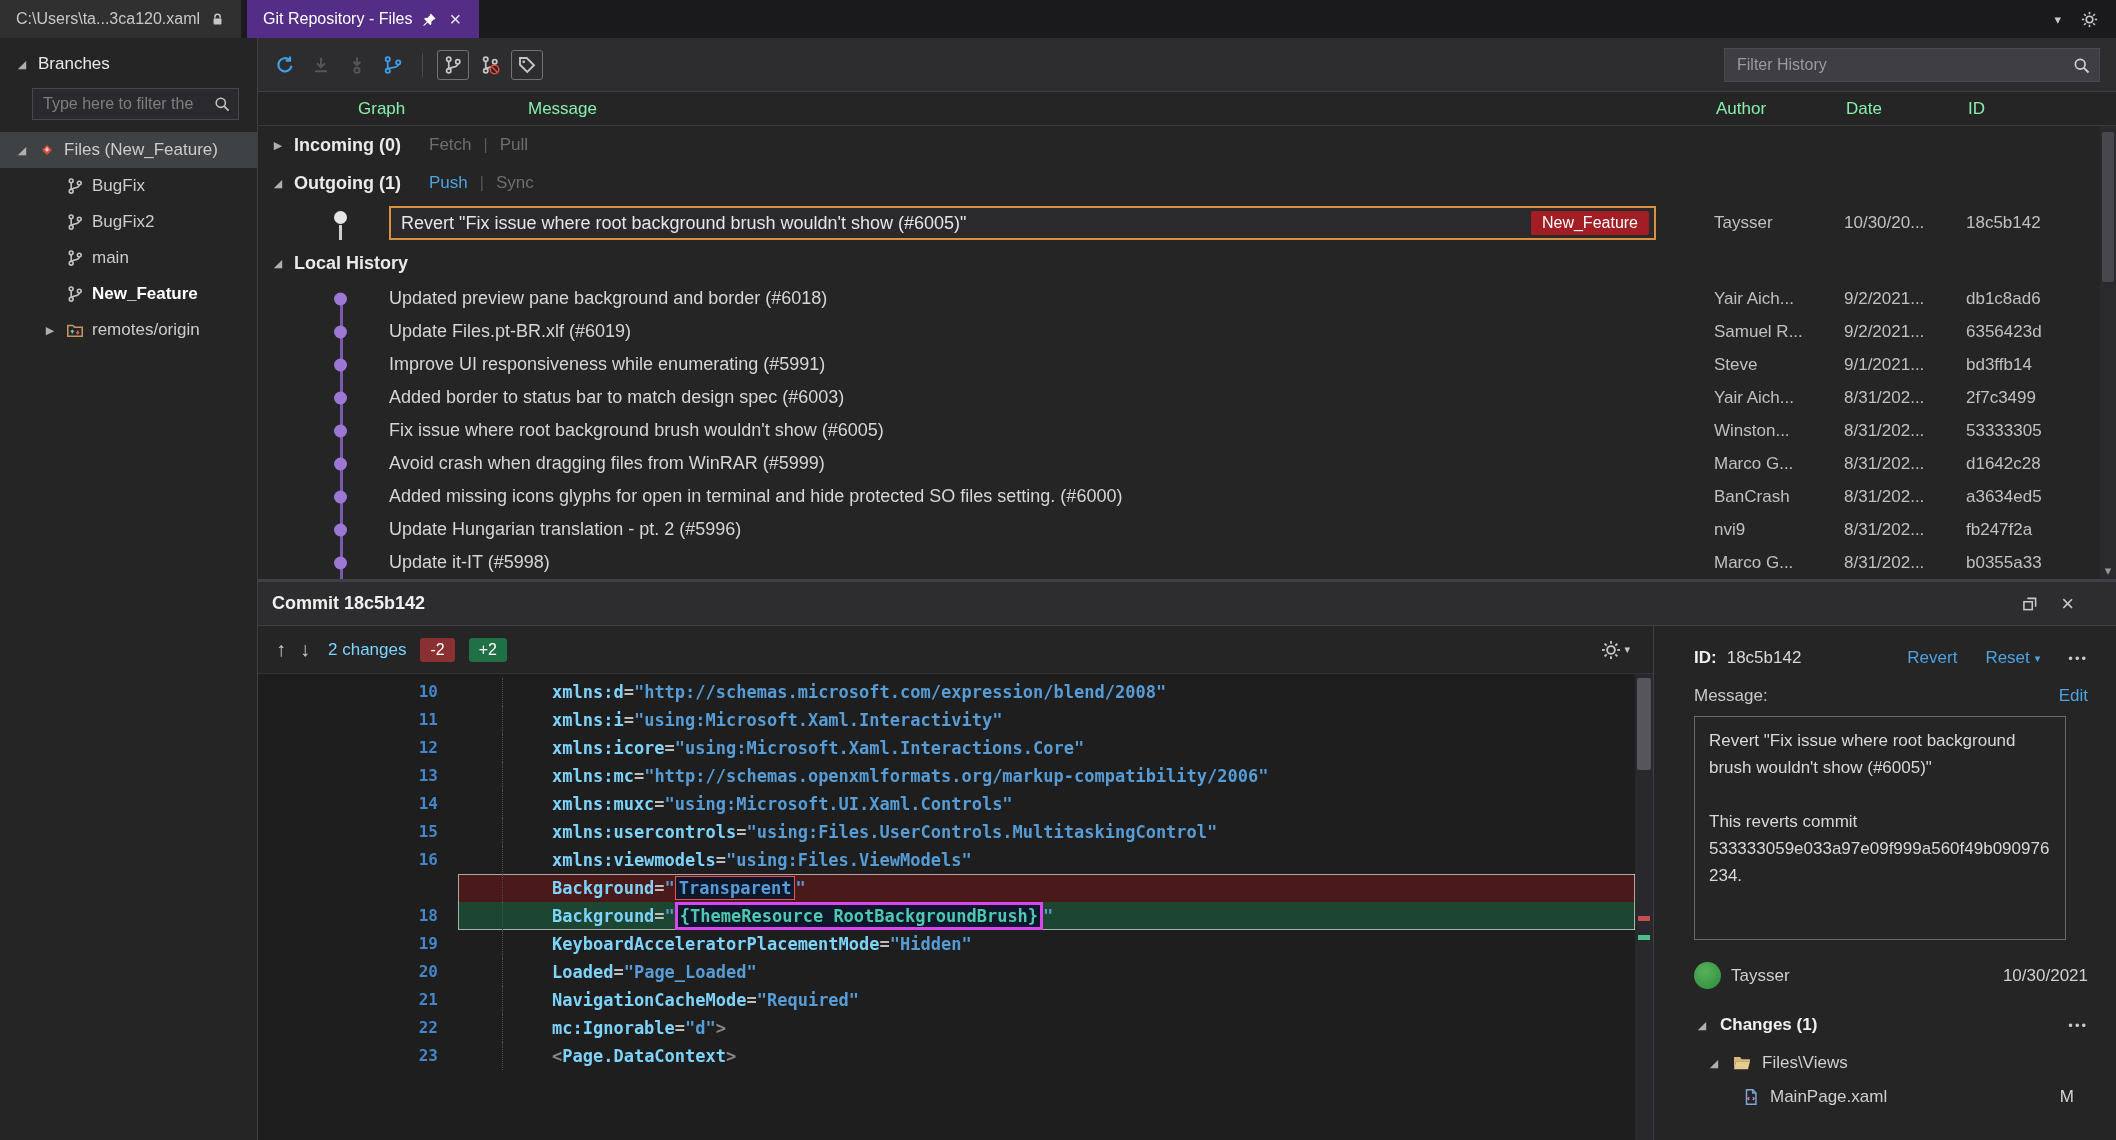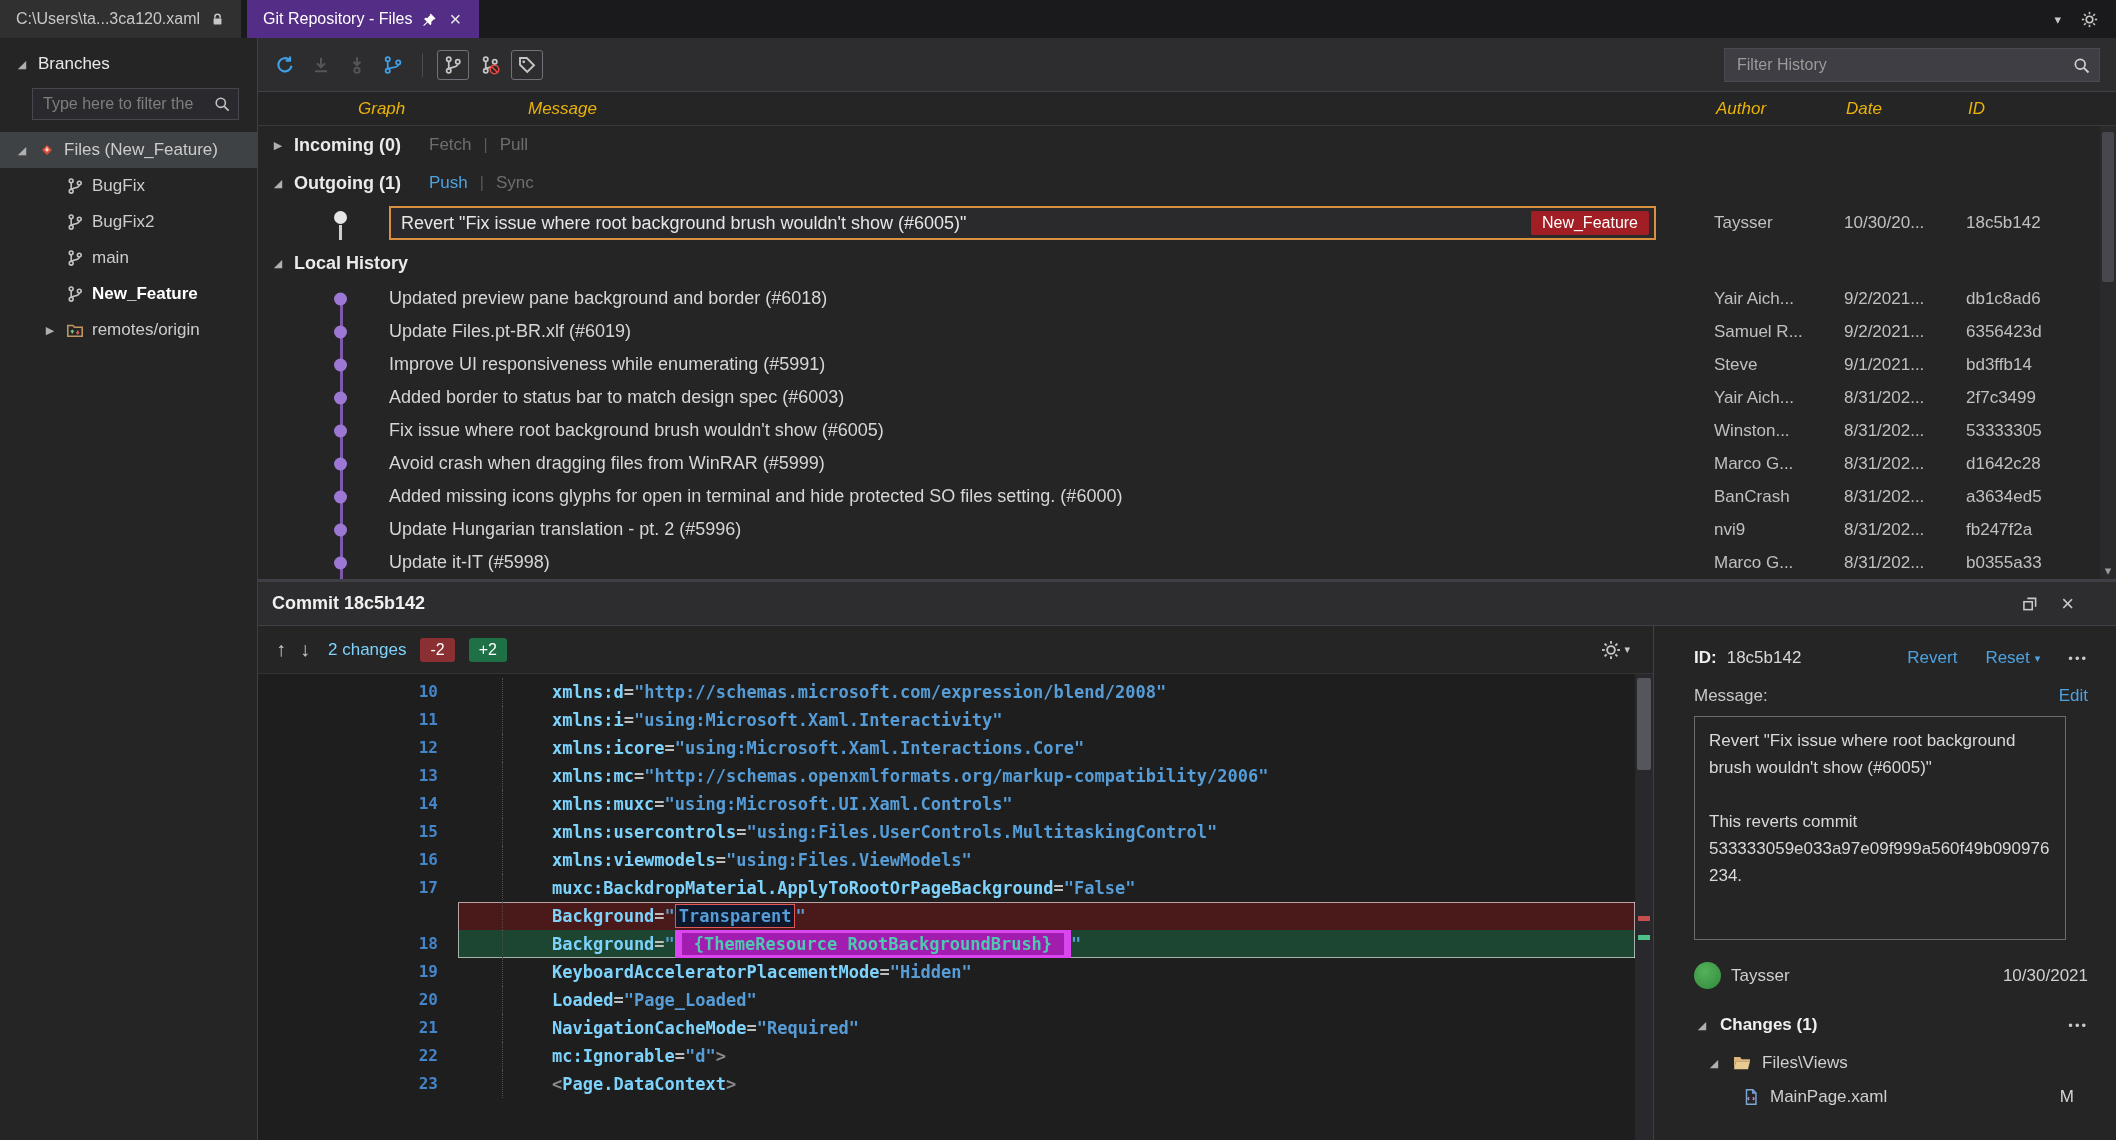--- a/index.html
+++ b/index.html
@@ -46,21 +46,21 @@
   .tbtn.disabled .ic { color:#55555A; }
   .ic.blue { color:#3FA0E8 !important; }
   .tbtn.boxed { border:1px solid #71717A; border-radius:3px; }
   .tsep { width:1px; height:24px; background:#4A4A4F; margin:0 8px; }
   .spacer { flex:1; }
   .filter-history { position:relative; width:376px; margin-right:6px; }
   .filter-history input { width:100%; height:34px; background:#3E3E44; border:1px solid #4A4A52; color:#C8C8C8; font-size:16px; font-family:"Liberation Sans",sans-serif; padding:0 38px 0 12px; outline:none; }
   .filter-history input::placeholder { color:#9B9B9B; }
   .filter-history .ic { position:absolute; right:10px; top:9px; width:17px; height:17px; color:#D0D0D0; }
 
-  .colheader { height:34px; position:relative; background:#252526; border-bottom:1px solid #38383D; font-size:17px; color:#eab308;font-style:italic; }
+  .colheader { height:34px; position:relative; background:#252526; border-bottom:1px solid #38383D; font-size:17px; color:#86efac; }
   .colheader span { position:absolute; bottom:6px; }
   .ch-graph { left:100px; } .ch-message { left:270px; } .ch-author { left:1458px; } .ch-date { left:1588px; } .ch-id { left:1710px; }
 
   .rows { height:453px; flex:none; position:relative; background:#252526; padding-right:16px; overflow:hidden; }
   .hrow { display:flex; align-items:center; }
   .hrow.section { height:38px; padding-left:12px; gap:8px; }
   .sec-label { font-size:18px; font-weight:600; color:#EAEAEA; margin-right:16px; }
   .act { font-size:17px; margin:0 4px; cursor:pointer; }
   .act.off { color:#6E6E6E; }
   .act.link { color:#4DA2E0; }
@@ -111,21 +111,21 @@
                font-family:"DejaVu Sans Mono","Liberation Mono",monospace; font-weight:600; font-size:17px; }
   .dline { display:flex; height:28px; line-height:28px; }
   .ln { flex:0 0 200px; padding-right:20px; text-align:right; color:#4585C9; font-size:16px; }
   .code { flex:1; min-width:0; position:relative; padding-left:94px; white-space:pre; overflow:hidden; }
   .code::before { content:""; position:absolute; left:44px; top:0; bottom:0; border-left:1px dotted #4E4E4E; }
   .t-del .code { background:#4A1A1A; box-shadow: inset 1px 1px 0 rgba(255,255,255,.6), inset -1px 0 0 rgba(255,255,255,.6); }
   .t-add .code { background:#1C4532; box-shadow: inset 1px -1px 0 rgba(255,255,255,.6), inset -1px 0 0 rgba(255,255,255,.6); }
   .sg.attr { color:#7dd3fc; } .sg.op { color:#BDBDBD; } .sg.val { color:#569CD6; }
   .sg.brk { color:#8A8A8A; } .sg.tag { color:#7dd3fc; } .sg.ext { color:#4EC9B0; }
   .sg.box-del { border:1px solid #E45757; background:#0f172a; padding:1px 3px; }
-  .sg.box-add { border:7px solid #d946ef; background:#a21caf; padding:1px 12px; }
+  .sg.box-add { border:3px solid #d946ef; background:#0f172a; padding:1px 2px; }
 
   .dscroll { position:absolute; top:0; right:0; bottom:0; width:18px; background:#29292D; }
   .dthumb { position:absolute; left:2px; right:2px; top:4px; height:92px; background:#55555C; border-radius:2px; }
   .mark { position:absolute; left:3px; right:3px; height:5px; }
   .mdel { top:52%; background:#C74E4E; }
   .madd { top:56%; background:#4EC08A; }
 
   
   .details { flex:0 0 463px; border-left:1px solid #3F3F46; background:#252526; padding:22px 28px 0 40px; font-size:17px; color:#CFCFCF; }
   .drow { display:flex; align-items:center; gap:10px; }
@@ -582,24 +582,20 @@
     <span class="code"><span class="sg attr">xmlns:muxc</span><span class="sg op">=</span><span class="sg val">"using:Microsoft.UI.Xaml.Controls"</span></span>
   </div>
                 <div class="dline t-ctx">
     <span class="ln">15</span>
     <span class="code"><span class="sg attr">xmlns:usercontrols</span><span class="sg op">=</span><span class="sg val">"using:Files.UserControls.MultitaskingControl"</span></span>
   </div>
                 <div class="dline t-ctx">
     <span class="ln">16</span>
     <span class="code"><span class="sg attr">xmlns:viewmodels</span><span class="sg op">=</span><span class="sg val">"using:Files.ViewModels"</span></span>
   </div>
-                <div class="dline t-ctx">
-    <span class="ln">17</span>
-    <span class="code"><span class="sg attr">muxc:BackdropMaterial.ApplyToRootOrPageBackground</span><span class="sg op">=</span><span class="sg val">"False"</span></span>
-  </div>
                 <div class="dline t-del">
     <span class="ln"></span>
     <span class="code"><span class="sg attr">Background</span><span class="sg op">=</span><span class="sg val">"</span><span class="sg val box-del">Transparent</span><span class="sg val">"</span></span>
   </div>
                 <div class="dline t-add">
     <span class="ln">18</span>
     <span class="code"><span class="sg attr">Background</span><span class="sg op">=</span><span class="sg val">"</span><span class="sg ext box-add">{ThemeResource RootBackgroundBrush}</span><span class="sg val">"</span></span>
   </div>
                 <div class="dline t-ctx">
     <span class="ln">19</span>

